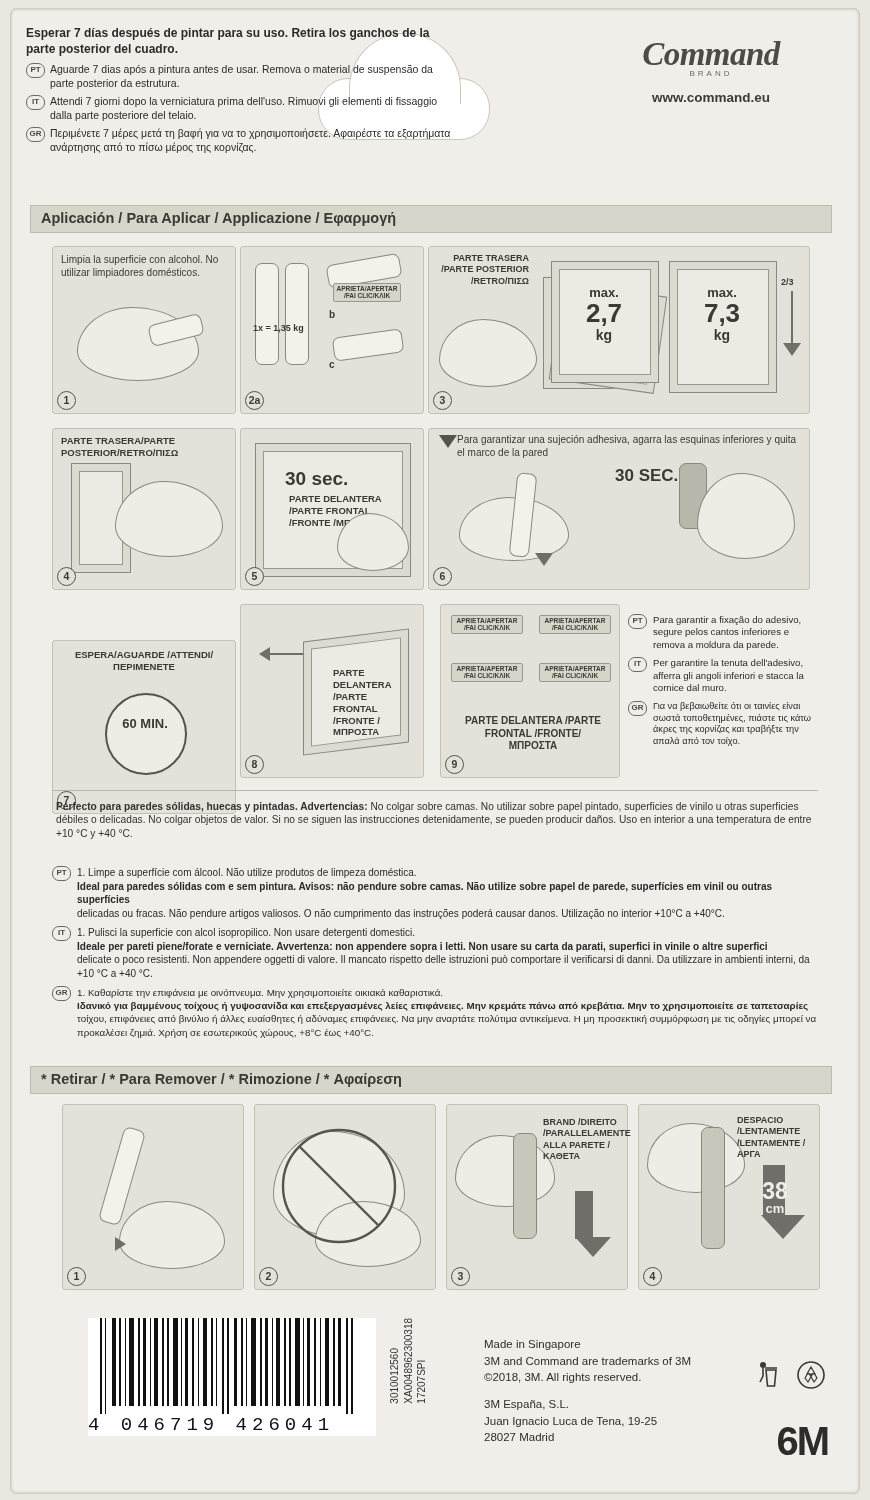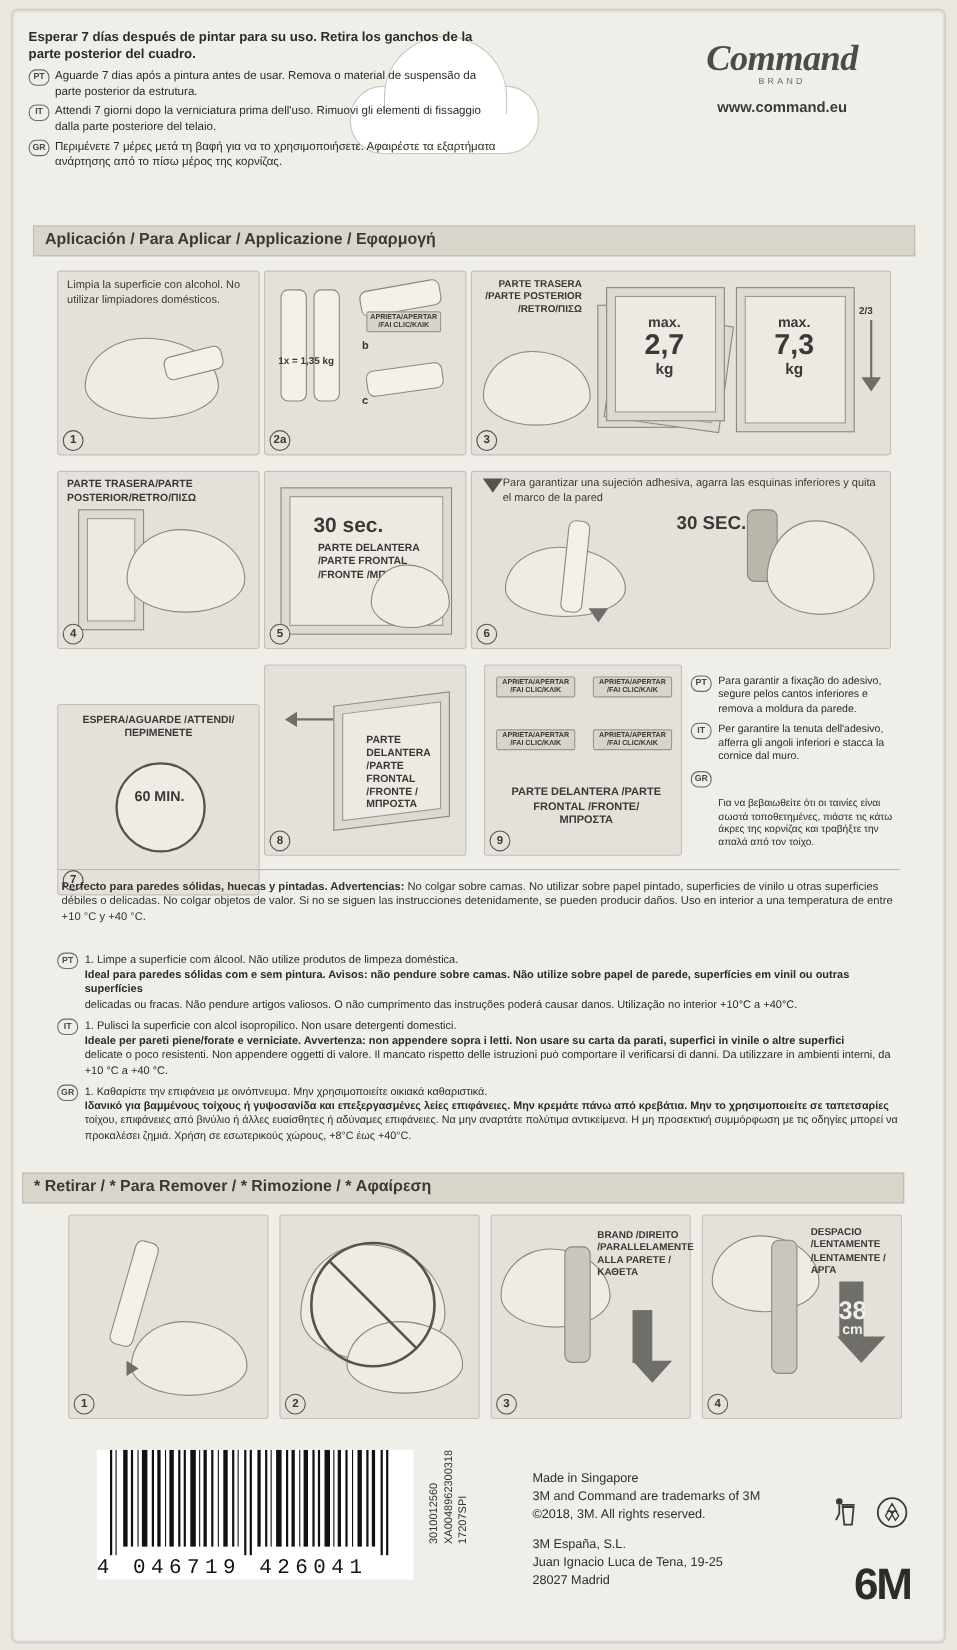--- a/index.html
+++ b/index.html
@@ -228,21 +228,21 @@
     <div class="parRow">
       <span class="langTag">PT</span>
       <span style="flex:1;font-size:9.6px;line-height:1.3;">Para garantir a fixação do adesivo, segure pelos cantos inferiores e remova a moldura da parede.</span>
     </div>
     <div class="parRow">
       <span class="langTag">IT</span>
       <span style="flex:1;font-size:9.6px;line-height:1.3;">Per garantire la tenuta dell'adesivo, afferra gli angoli inferiori e stacca la cornice dal muro.</span>
     </div>
     <div class="parRow">
       <span class="langTag">GR</span>
-      <span style="flex:1;font-size:9.2px;line-height:1.28;margin-top:24px;">Για να βεβαιωθείτε ότι οι ταινίες είναι σωστά τοποθετημένες, πιάστε τις κάτω άκρες της κορνίζας και τραβήξτε την απαλά από τον τοίχο.</span>
+      <span style="flex:1;font-size:9.2px;line-height:1.28;">Για να βεβαιωθείτε ότι οι ταινίες είναι σωστά τοποθετημένες, πιάστε τις κάτω άκρες της κορνίζας και τραβήξτε την απαλά από τον τοίχο.</span>
     </div>
   </div>
 
   <div class="sep" style="left:52px;top:790px;width:766px;"></div>
   <div class="para" style="left:56px;top:800px;width:762px;">
     <b>Perfecto para paredes sólidas, huecas y pintadas. Advertencias:</b>
     <span>No colgar sobre camas. No utilizar sobre papel pintado, superficies de vinilo u otras superficies débiles o delicadas. No colgar objetos de valor. Si no se siguen las instrucciones detenidamente, se pueden producir daños. Uso en interior a una temperatura de entre +10 °C y +40 °C.</span>
   </div>
 
   <div style="position:absolute;left:52px;top:866px;width:766px;">
@@ -265,21 +265,21 @@
     <div class="parRow">
       <span class="langTag">GR</span>
       <span style="flex:1;font-size:9.8px;line-height:1.35;">
         <span>1. Καθαρίστε την επιφάνεια με οινόπνευμα. Μην χρησιμοποιείτε οικιακά καθαριστικά.</span><br>
         <b>Ιδανικό για βαμμένους τοίχους ή γυψοσανίδα και επεξεργασμένες λείες επιφάνειες. Μην κρεμάτε πάνω από κρεβάτια. Μην το χρησιμοποιείτε σε ταπετσαρίες</b><br>
         <span>τοίχου, επιφάνειες από βινύλιο ή άλλες ευαίσθητες ή αδύναμες επιφάνειες. Να μην αναρτάτε πολύτιμα αντικείμενα. Η μη προσεκτική συμμόρφωση με τις οδηγίες μπορεί να προκαλέσει ζημιά. Χρήση σε εσωτερικούς χώρους, +8°C έως +40°C.</span>
       </span>
     </div>
   </div>
 
-  <div class="band" style="left:20px;top:1066px;width:800px;height:26px;">
+  <div class="band" style="left:30px;top:1066px;width:800px;height:26px;">
     <div class="bandTitle">* Retirar / * Para Remover / * Rimozione / * Αφαίρεση</div>
   </div>
 
   <div class="panel" style="left:62px;top:1104px;width:180px;height:184px;">
     <div class="strip" style="left:48px;top:22px;width:20px;height:96px;transform:rotate(16deg);"></div>
     <div class="hand" style="left:56px;top:96px;width:104px;height:66px;"></div>
     <div class="arrowL" style="left:52px;top:132px;transform:rotate(180deg);"></div>
     <div class="num">1</div>
   </div>
 

